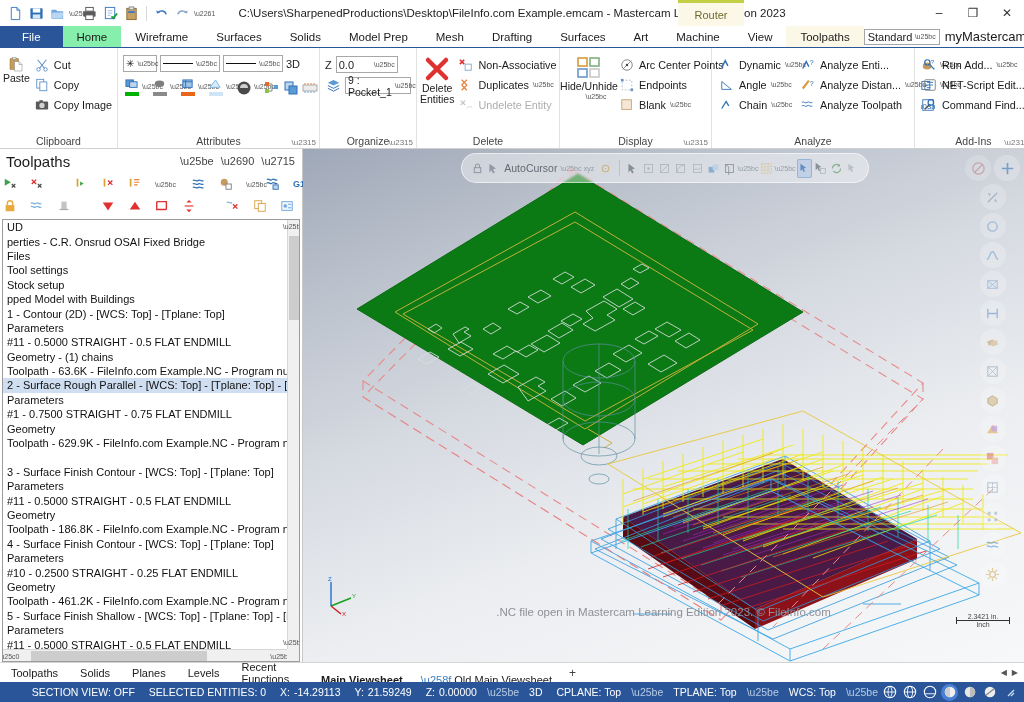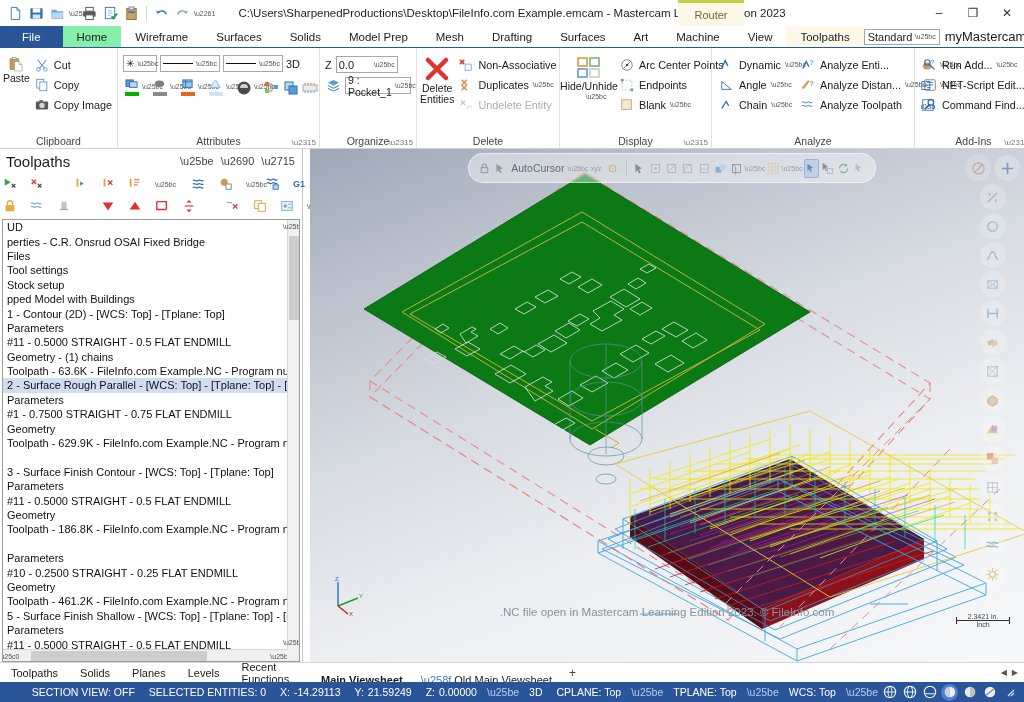--- a/index.html
+++ b/index.html
@@ -116,21 +116,21 @@
   .sbtn{ height:13px;width:12px;display:flex;align-items:center;justify-content:center;font-size:7px;color:#555;}
   .hscroll{ position:absolute; left:0; right:12px; bottom:0; height:12px; background:#f0f0f0;
       border-top:1px solid #d6d6d6; }
   .hthumb{ position:absolute; left:28px; top:1px; height:10px; width:176px; background:#cdcdcd;}
   .hsb{ position:absolute; width:12px; height:12px; display:flex;align-items:center;justify-content:center;
       font-size:7px;color:#555; top:0;}
   .corner{ position:absolute; right:0; bottom:0; width:12px;height:12px;background:#f0f0f0;}
 
   
   .viewport{ flex:1; position:relative; overflow:hidden;
-     background:linear-gradient(160deg,#9fa8b8 0%, #b9c0cb 18%, #d6dae1 42%, #eceef1 66%, #f7f8f9 100%);margin-left:7px;}
+     background:linear-gradient(160deg,#9fa8b8 0%, #b9c0cb 18%, #d6dae1 42%, #eceef1 66%, #f7f8f9 100%);}
   .vp-toolbar{
      position:absolute; left:158px; top:4px; height:30px; width:408px;
      background:rgba(255,255,255,0.42); border:1px solid rgba(255,255,255,0.55);
      border-radius:15px; display:flex; align-items:center; gap:2px; padding:0 8px;
      backdrop-filter:blur(1px);
   }
   .vpb{ width:19px;height:19px;display:flex;align-items:center;justify-content:center;opacity:.55;}
   .vpb.on{ background:rgba(140,180,230,.40); border:1px solid rgba(110,150,200,.6); border-radius:2px; opacity:.85;}
   .vplabel{ font-size:10.5px; color:#3c4450; opacity:.75; white-space:nowrap; padding:0 2px;}
   .vpsep{ width:1px;height:16px;background:rgba(90,100,115,.20); margin:0 4px;}
@@ -895,20 +895,21 @@
           <div class="trow">
               <span class="ti"></span>
               <span>Geometry</span>
             </div>
           <div class="trow">
               <span class="ti"></span>
               <span>Toolpath - 186.8K - FileInfo.com Example.NC - Program number 0</span>
             </div>
           <div class="trow">
               <span class="ti"></span>
+              <span>4 - Surface Finish Contour - [WCS: Top] - [Tplane: Top]</span>
             </div>
           <div class="trow">
               <span class="ti"></span>
               <span>Parameters</span>
             </div>
           <div class="trow">
               <span class="ti"></span>
               <span>#10 - 0.2500 STRAIGHT - 0.25 FLAT ENDMILL</span>
             </div>
           <div class="trow">

